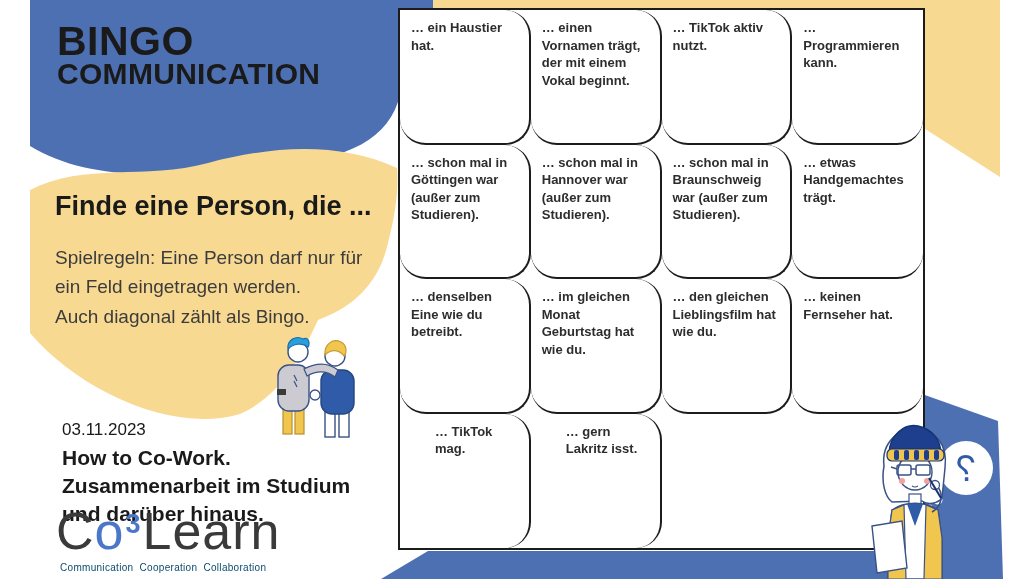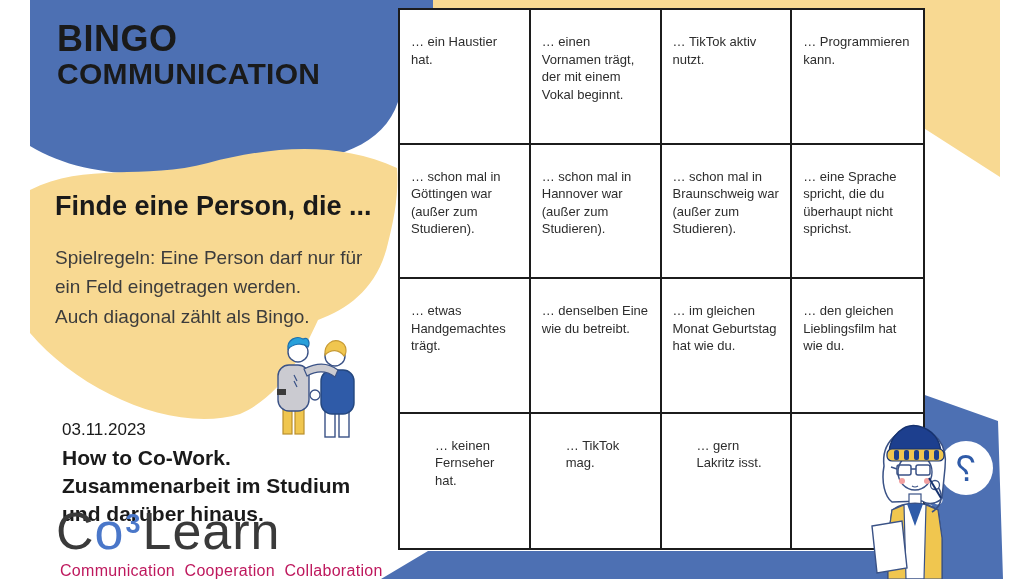--- a/index.html
+++ b/index.html
@@ -6,45 +6,45 @@
     --blue:#4d70b3; --yellow:#f8d992; --ink:#1a1a1a; --rules_ink:#3c3c3c;
     --cell_ink:#2d2d2d; --grid_line:#1c1c1c; --logo_dark:#3a3a3a; --logo_blue:#4a77c9;
   }
   html,body{margin:0;padding:0;background:#e8e8e8;}
   .stage{
     position:relative; width:1030px; height:579px; background:#fff; overflow:hidden;
     font-family:"Liberation Sans","DejaVu Sans",sans-serif; color:var(--ink);
   }
   .bg{position:absolute; inset:0; z-index:0; pointer-events:none;}
   
-  .title1{position:absolute; left:57px; top:18px; z-index:2; font-size:36px; font-weight:800; letter-spacing:.5px;}
+  .title1{position:absolute; left:57px; top:18px; z-index:2; font-size:41px; font-weight:800; letter-spacing:.5px;}
   .title2{position:absolute; left:57px; top:57px; z-index:2; font-size:30px; font-weight:700; letter-spacing:.3px;}
   .heading{position:absolute; left:55px; top:191px; z-index:2; font-size:27px; font-weight:700;}
   .rules{position:absolute; left:55px; top:243px; z-index:2; width:350px; font-size:19px;
          line-height:1.55; color:var(--rules_ink); white-space:pre-line;}
   .date{position:absolute; left:62px; top:420px; z-index:2; font-size:17px; font-weight:400;}
   .event{position:absolute; left:62px; top:444px; z-index:2; font-size:21px; font-weight:700;
          line-height:1.33; white-space:pre-line;}
   .logo{position:absolute; left:56px; top:505px; z-index:2; font-size:52px; color:var(--logo_dark);
         letter-spacing:1px; line-height:1;}
   .logo .o{color:var(--logo_blue);}
   .logo sup{font-size:.52em; color:var(--logo_blue); font-weight:700; vertical-align:baseline;
             position:relative; top:-.6em; margin:0 1px;}
-  .tagline{position:absolute; left:60px; top:562px; z-index:2; font-size:16px; color:#be185d;
+  .tagline{position:absolute; left:60px; top:562px; z-index:2; font-size:10px; color:#0c4a6e;
            letter-spacing:.3px; white-space:pre;}
   
   .grid{
     position:absolute; left:398px; top:8px; width:527px; height:542px; z-index:1;
     display:grid; grid-template-columns:repeat(4,1fr); grid-template-rows:repeat(4,1fr);
     background:#fff; border:2px solid var(--grid_line); box-sizing:border-box;
   }
   .cell{
     border-right:2px solid var(--grid_line); border-bottom:2px solid var(--grid_line);
-    padding:23px 10px 0 11px; font-size:13px; font-weight:400; color:var(--cell_ink);
-    line-height:1.35; box-sizing:border-box; overflow:hidden;
+    padding:9px 10px 0 11px; font-size:13px; font-weight:700; color:var(--cell_ink);
+    line-height:1.35; box-sizing:border-box; overflow:hidden;border-radius:26px;
   }
   .cell:nth-child(4n){border-right:none;}
   .cell:nth-child(n+13){border-bottom:none;margin-left:24px;}
   .illus{position:absolute; z-index:3; pointer-events:none;}
 </style>
 </head>
 <body>
 
 <div class="stage">
 
@@ -69,21 +69,20 @@
   <div class="tagline">Communication  Cooperation  Collaboration</div>
 
   <div class="grid">
       <div class="cell">… ein Haustier hat.</div>
       <div class="cell">… einen Vornamen trägt, der mit einem Vokal beginnt.</div>
       <div class="cell">… TikTok aktiv nutzt.</div>
       <div class="cell">… Programmieren kann.</div>
       <div class="cell">… schon mal in Göttingen war (außer zum Studieren).</div>
       <div class="cell">… schon mal in Hannover war (außer zum Studieren).</div>
       <div class="cell">… schon mal in Braunschweig war (außer zum Studieren).</div>
-      <div class="cell">… eine Sprache spricht, die du überhaupt nicht sprichst.</div>
       <div class="cell">… etwas Handgemachtes trägt.</div>
       <div class="cell">… denselben Eine wie du betreibt.</div>
       <div class="cell">… im gleichen Monat Geburtstag hat wie du.</div>
       <div class="cell">… den gleichen Lieblingsfilm hat wie du.</div>
       <div class="cell">… keinen Fernseher hat.</div>
       <div class="cell">… TikTok mag.</div>
       <div class="cell">… gern Lakritz isst.</div>
     </div>
 
   <svg class="illus" style="left:263px; top:333px;" width="135" height="105" viewBox="0 0 135 105">

